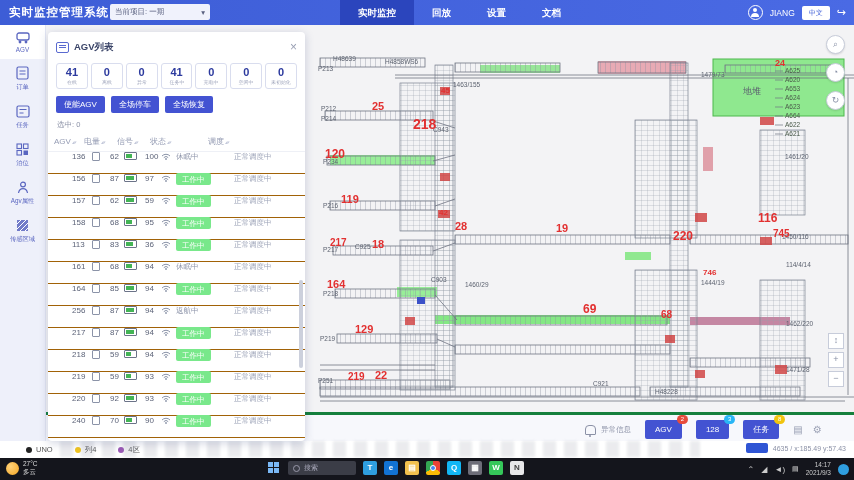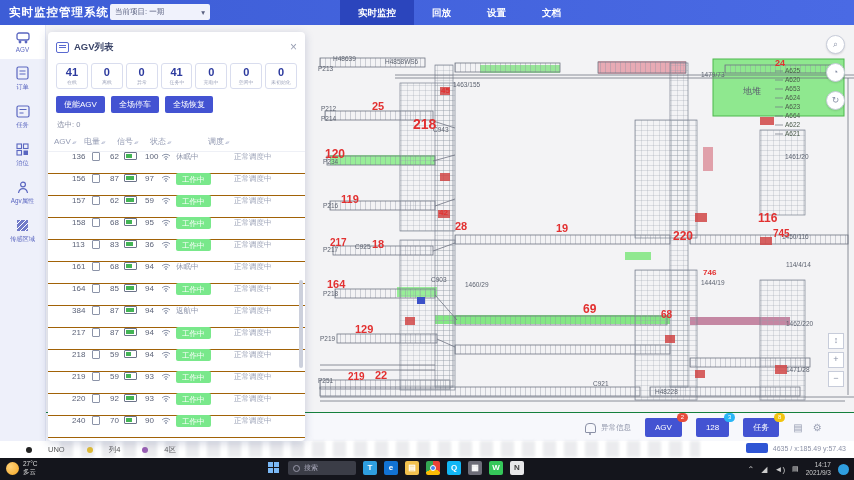--- a/index.html
+++ b/index.html
@@ -54,30 +54,30 @@
 .batt{width:11px;height:6px;border:1px solid #6b7388;border-radius:1px;margin-right:8px;position:relative;}
 .batt i{position:absolute;left:1px;top:1px;bottom:1px;background:#43b455;display:block;}
 .c-sig{width:16px;}
 .c-st{width:52px;}
 .badge{background:#79e88b;color:#fff;border-radius:2px;padding:1.5px 6px;font-size:7.5px;}
 .nost{color:#8b92a8;font-size:7.5px;}
 .c-dp{flex:1;color:#9aa1b6;font-size:7.5px;text-align:left;padding-left:6px;}
 .tblwrap{position:relative;}
 .scrollbar{position:absolute;right:2px;top:148px;width:4px;height:88px;background:#ccd0dc;border-radius:2px;}
 
-.botbar{position:absolute;left:45px;right:0;top:412px;height:29px;background:#f7f8fc;border-top:1px solid #15803d;z-index:8;display:flex;align-items:center;}
+.botbar{position:absolute;left:45px;right:0;top:412px;height:29px;background:#f7f8fc;border-top:3px solid #15803d;z-index:8;display:flex;align-items:center;}
 .bell{width:9px;height:8px;border:1px solid #8b91a6;border-radius:4px 4px 1px 1px;position:relative;margin-left:540px;}
 .bell:after{content:"";position:absolute;left:3px;bottom:-3px;width:2px;height:2px;border-radius:50%;background:#8b91a6;}
 .alert-lb{font-size:7.5px;color:#8b91a6;margin:0 14px 0 5px;}
 .bbtn{position:relative;background:#4353d2;color:#fff;font-size:8px;border:none;border-radius:2px;padding:4px 10px;margin-right:14px;cursor:pointer;}
 .bdg{position:absolute;top:-5px;right:-6px;min-width:9px;height:9px;border-radius:5px;color:#fff;font-size:6px;line-height:9px;text-align:center;padding:0 1px;}
 .bico{font-size:10px;color:#9aa0b4;margin-right:10px;cursor:pointer;}
 
 .legend{position:absolute;left:0;right:0;top:441px;height:17px;background:#fff;z-index:9;display:flex;align-items:center;font-size:7.5px;color:#555;}
-.litem{display:flex;align-items:center;gap:16px;margin-left:22px;cursor:pointer;}
+.litem{display:flex;align-items:center;gap:4px;margin-left:22px;cursor:pointer;}
 .dot{width:6px;height:6px;border-radius:50%;}
 .litem:first-child{margin-left:26px;}
 .ghost{position:absolute;left:60px;top:441px;width:640px;height:16px;background:repeating-linear-gradient(90deg,rgba(140,145,160,.30) 0 13px,transparent 13px 21px);filter:blur(1.6px);z-index:9;opacity:.6;pointer-events:none;}
 .coords{position:absolute;right:8px;top:443px;z-index:10;display:flex;align-items:center;gap:5px;font-size:7px;color:#8b91a6;}
 .cpill{width:22px;height:10px;background:#2f55d4;border-radius:2px;}
 
 .tbar{position:absolute;left:0;right:0;top:458px;height:22px;background:#14151c;z-index:40;color:#ddd;}
 .weather{position:absolute;left:6px;top:2px;display:flex;align-items:center;gap:4px;}
 .sun{width:13px;height:13px;border-radius:50%;background:radial-gradient(circle at 35% 35%,#ffd27a,#f5a623);}
 .wtxt{display:flex;flex-direction:column;font-size:6.5px;line-height:8px;}
@@ -103,20 +103,26 @@
   <div class="proj-sel">
     <span>当前项目: 一期</span>
     <span>▾</span>
   </div>
   <div class="tabs" id="tabs">
         <div class="tab active">实时监控</div>
         <div class="tab">回放</div>
         <div class="tab">设置</div>
         <div class="tab">文档</div>
       </div>
+  <div class="usr">
+    <span class="avatar"></span>
+    <span class="uname">JIANG</span>
+    <span class="lang">中文</span>
+    <span class="exit">↪</span>
+  </div>
 </div>
 
 <div class="side" id="sidebar">
       <div class="sitem active"><span><svg width="16" height="12" viewBox="0 0 16 12">
             <rect x="2" y="1" width="12" height="7" rx="2" fill="none" stroke="#5a66c0" stroke-width="1.3"></rect>
             <circle cx="5" cy="10" r="1.4" fill="#5a66c0"></circle>
             <circle cx="11" cy="10" r="1.4" fill="#5a66c0"></circle>
           </svg></span><span class="slabel">AGV</span></div>
       <div class="sitem"><span><svg width="13" height="14" viewBox="0 0 13 14">
             <rect x="1" y="1" width="11" height="12" rx="1.5" fill="none" stroke="#5a66c0" stroke-width="1.2"></rect>
@@ -446,21 +452,21 @@
             <span class="c-sig">94</span>
             <span style="margin-right: 5px;"><svg width="10" height="8">
                 <path d="M1 4a5.5 5.5 0 0 1 8 0" fill="none" stroke="#8a93a8" stroke-width="1"></path>
                 <path d="M2.8 5.6a3 3 0 0 1 4.4 0" fill="none" stroke="#8a93a8" stroke-width="1"></path>
                 <circle cx="5" cy="7" r="0.9" fill="#8a93a8"></circle>
               </svg></span>
             <span class="c-st"><span class="badge">工作中</span></span>
             <span class="c-dp">正常调度中</span>
           </div>
           <div class="trow">
-            <span class="c-id">384</span>
+            <span class="c-id">256</span>
             <span class="docic"></span>
             <span class="c-bat">87</span>
             <span class="batt">
               <i style="width: 7.83px;"></i>
             </span>
             <span class="c-sig">94</span>
             <span style="margin-right: 5px;"><svg width="10" height="8">
                 <path d="M1 4a5.5 5.5 0 0 1 8 0" fill="none" stroke="#8a93a8" stroke-width="1"></path>
                 <path d="M2.8 5.6a3 3 0 0 1 4.4 0" fill="none" stroke="#8a93a8" stroke-width="1"></path>
                 <circle cx="5" cy="7" r="0.9" fill="#8a93a8"></circle>

